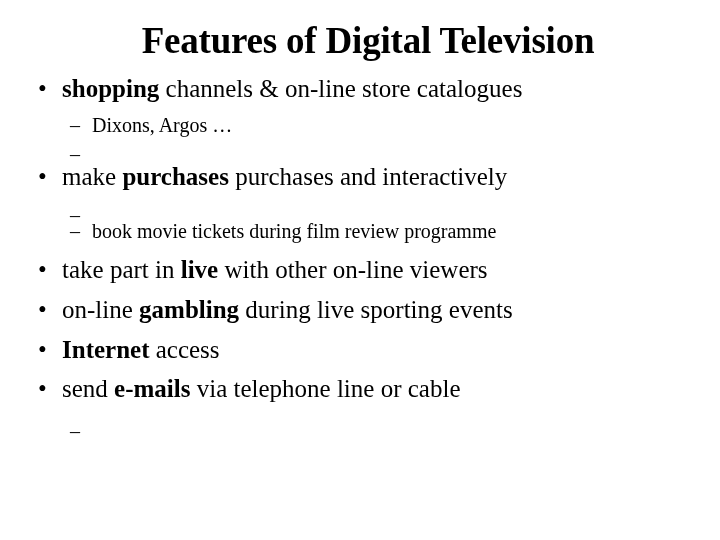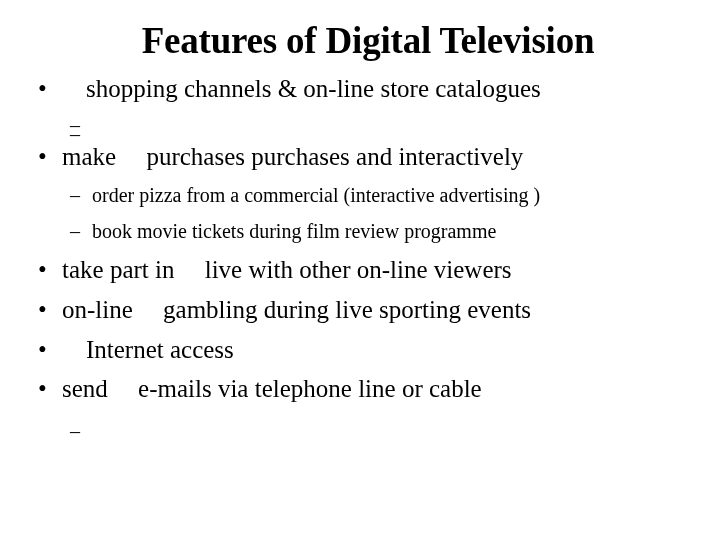--- a/index.html
+++ b/index.html
@@ -59,21 +59,21 @@
     line-height: 1.0;
     margin: 0;
   }
   .lvl2 .marker {
     position: absolute;
     left: 70px;
     top: 0;
     font-size: 20px;
     line-height: 1.0;
   }
-  .b { font-weight: normal; margin-left: 24px; }
+  .b { font-weight: bold; }
   .gap-lvl1-top { margin-top: 0; }
   .sp-2 { height: 14px; }
   .sp-3 { height: 9px; }
   .sp-4 { height: 20px; }
   .sp-5 { height: 16px; }
   .sp-6 { height: 16px; }
   .sp-7 { height: 16px; }
   .sp-8 { height: 15px; }
   .sp-9 { height: 15px; }
   .sp-10 { height: 14px; }
@@ -90,40 +90,40 @@
 
     <div class="lvl1 gap-lvl1-top">
       <span class="marker">•</span>
       <span class="txt b">shopping</span><span class="txt"> channels &amp; on-line store catalogues</span>
     </div>
 
     <div class="sp-2"></div>
 
     <div class="lvl2">
       <span class="marker">–</span>
+      <span class="txt">Dixons, Argos …</span>
     </div>
 
     <div class="sp-3"></div>
 
     <div class="lvl2">
       <span class="marker">–</span>
     </div>
 
     <div class="sp-4"></div>
 
     <div class="lvl1">
       <span class="marker">•</span>
       <span class="txt">make </span><span class="txt b">purchases</span><span class="txt"> purchases and interactively</span>
     </div>
 
     <div class="sp-5"></div>
 
     <div class="lvl2">
       <span class="marker">–</span>
-      <span class="txt">order pizza from a commercial (interactive advertising )</span>
     </div>
 
     <div class="sp-6"></div>
 
     <div class="lvl2">
       <span class="marker">–</span>
       <span class="txt">book movie tickets during film review programme</span>
     </div>
 
     <div class="sp-7"></div>

